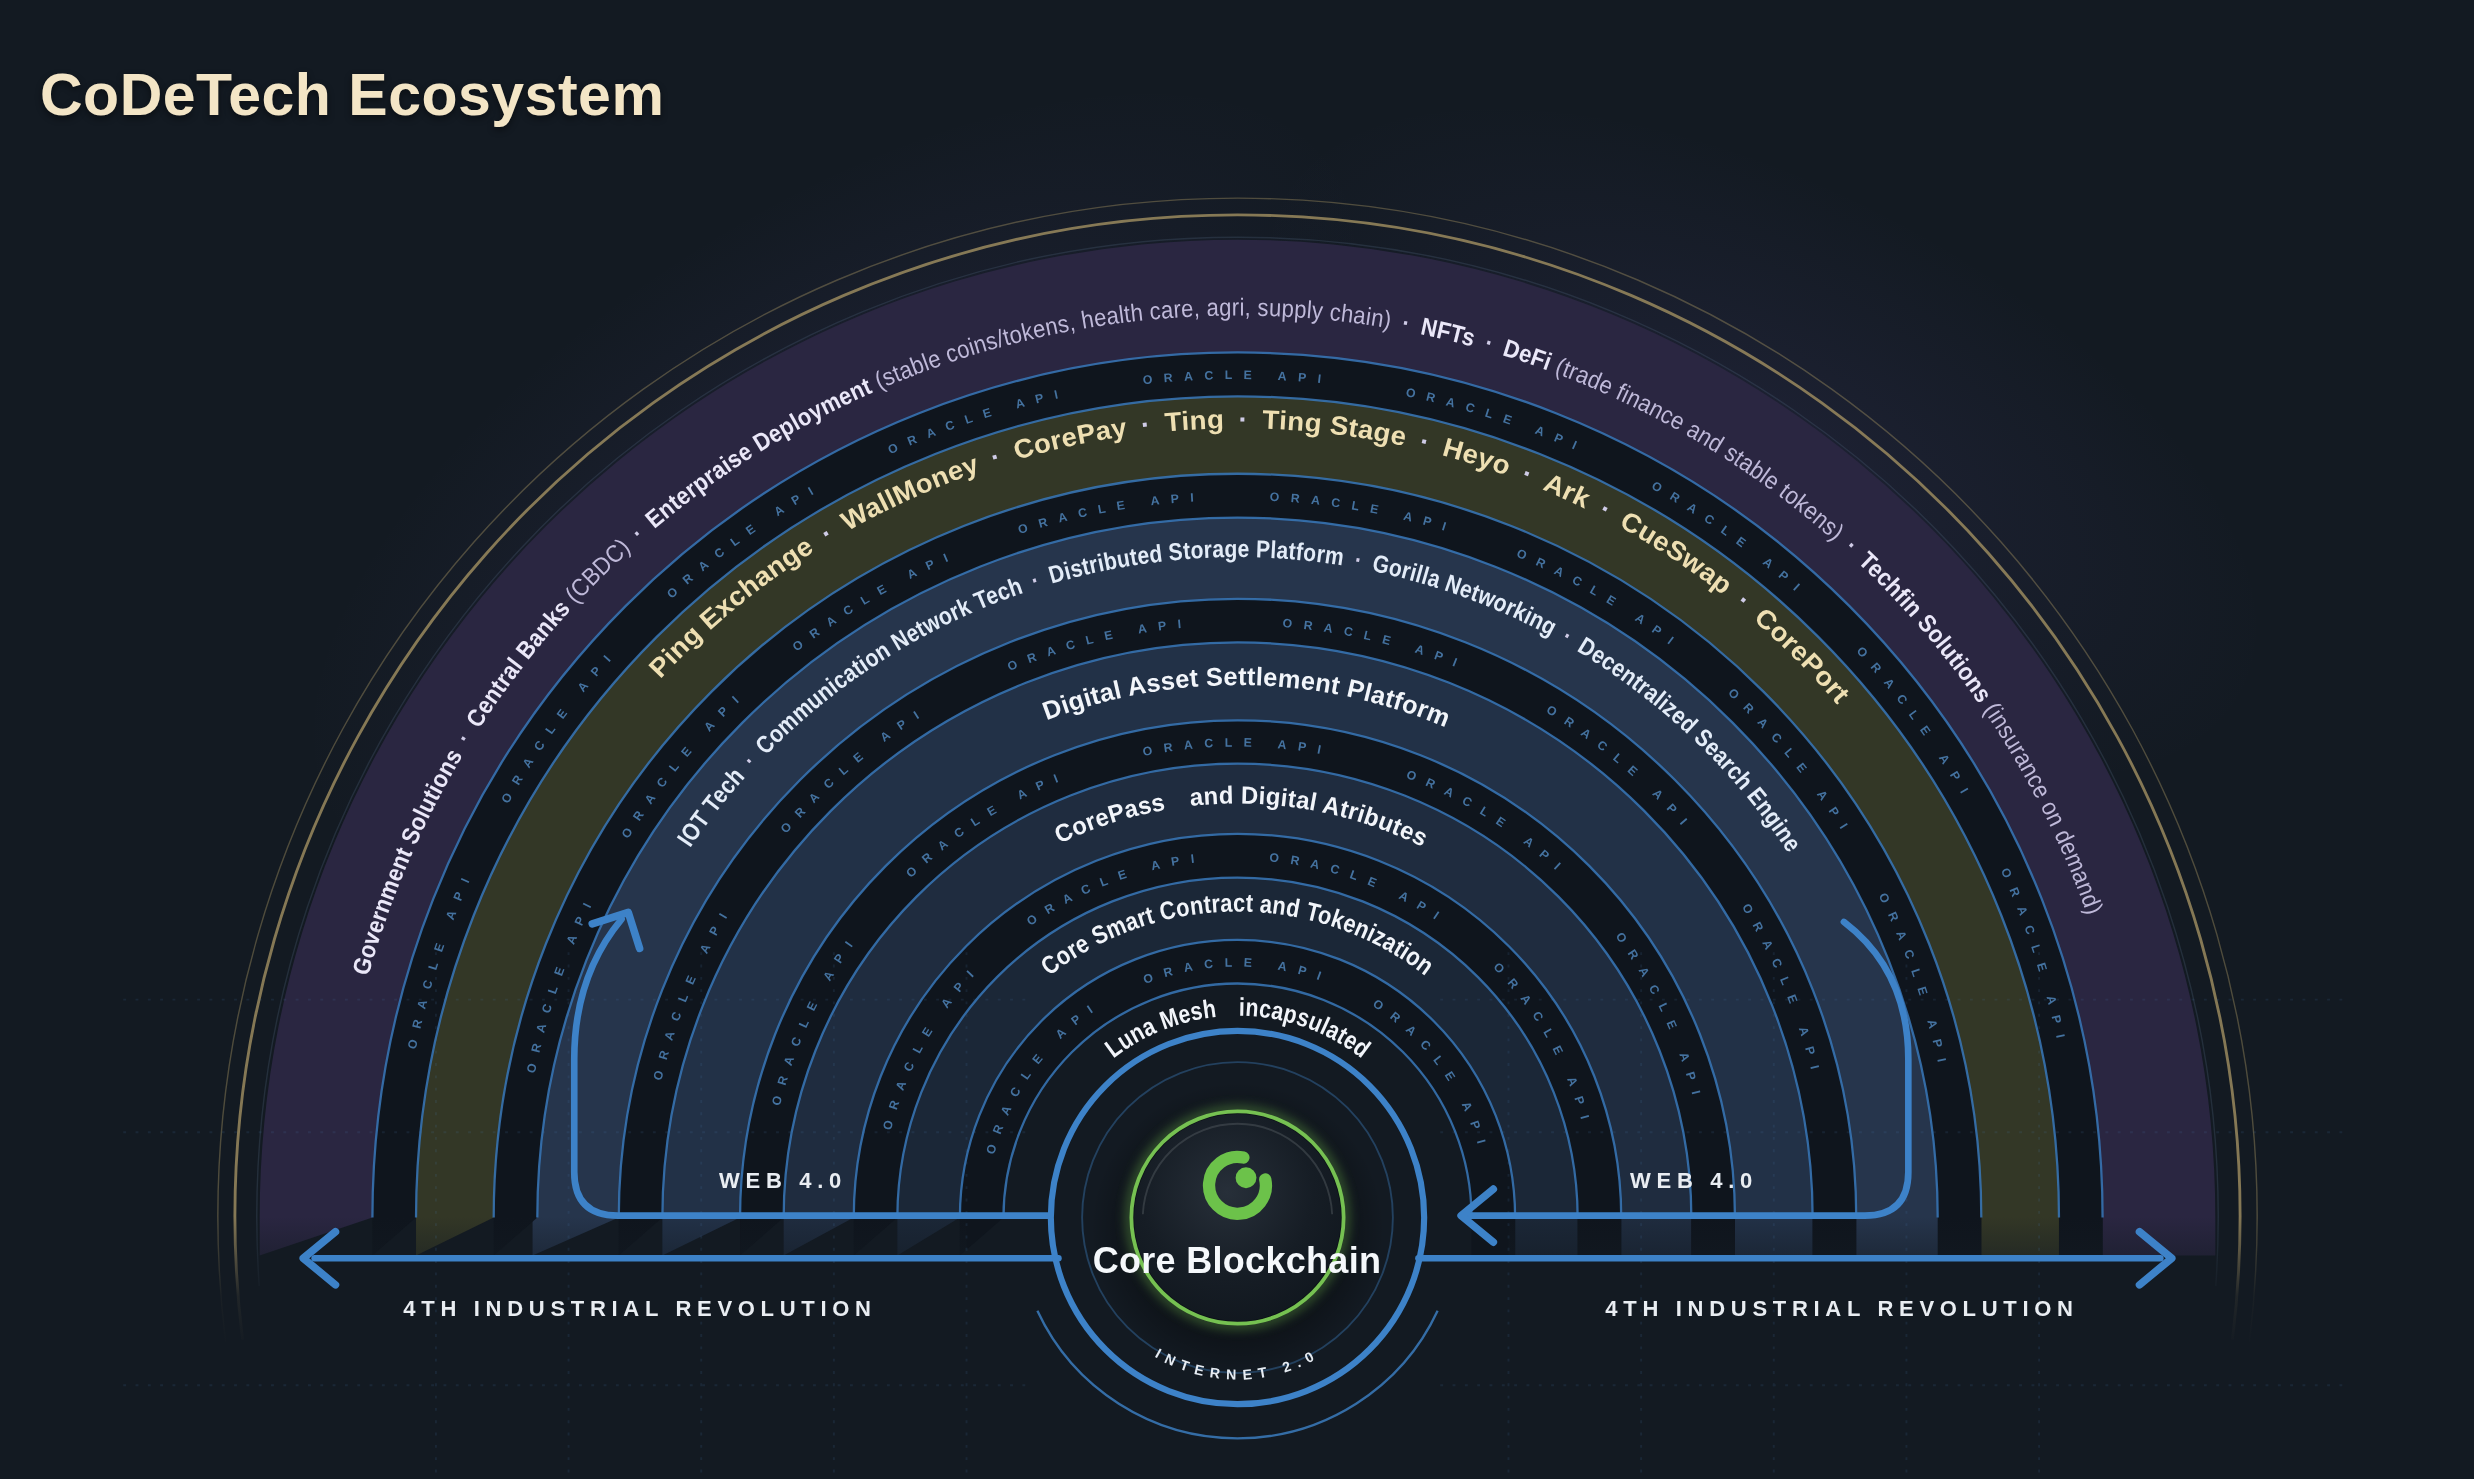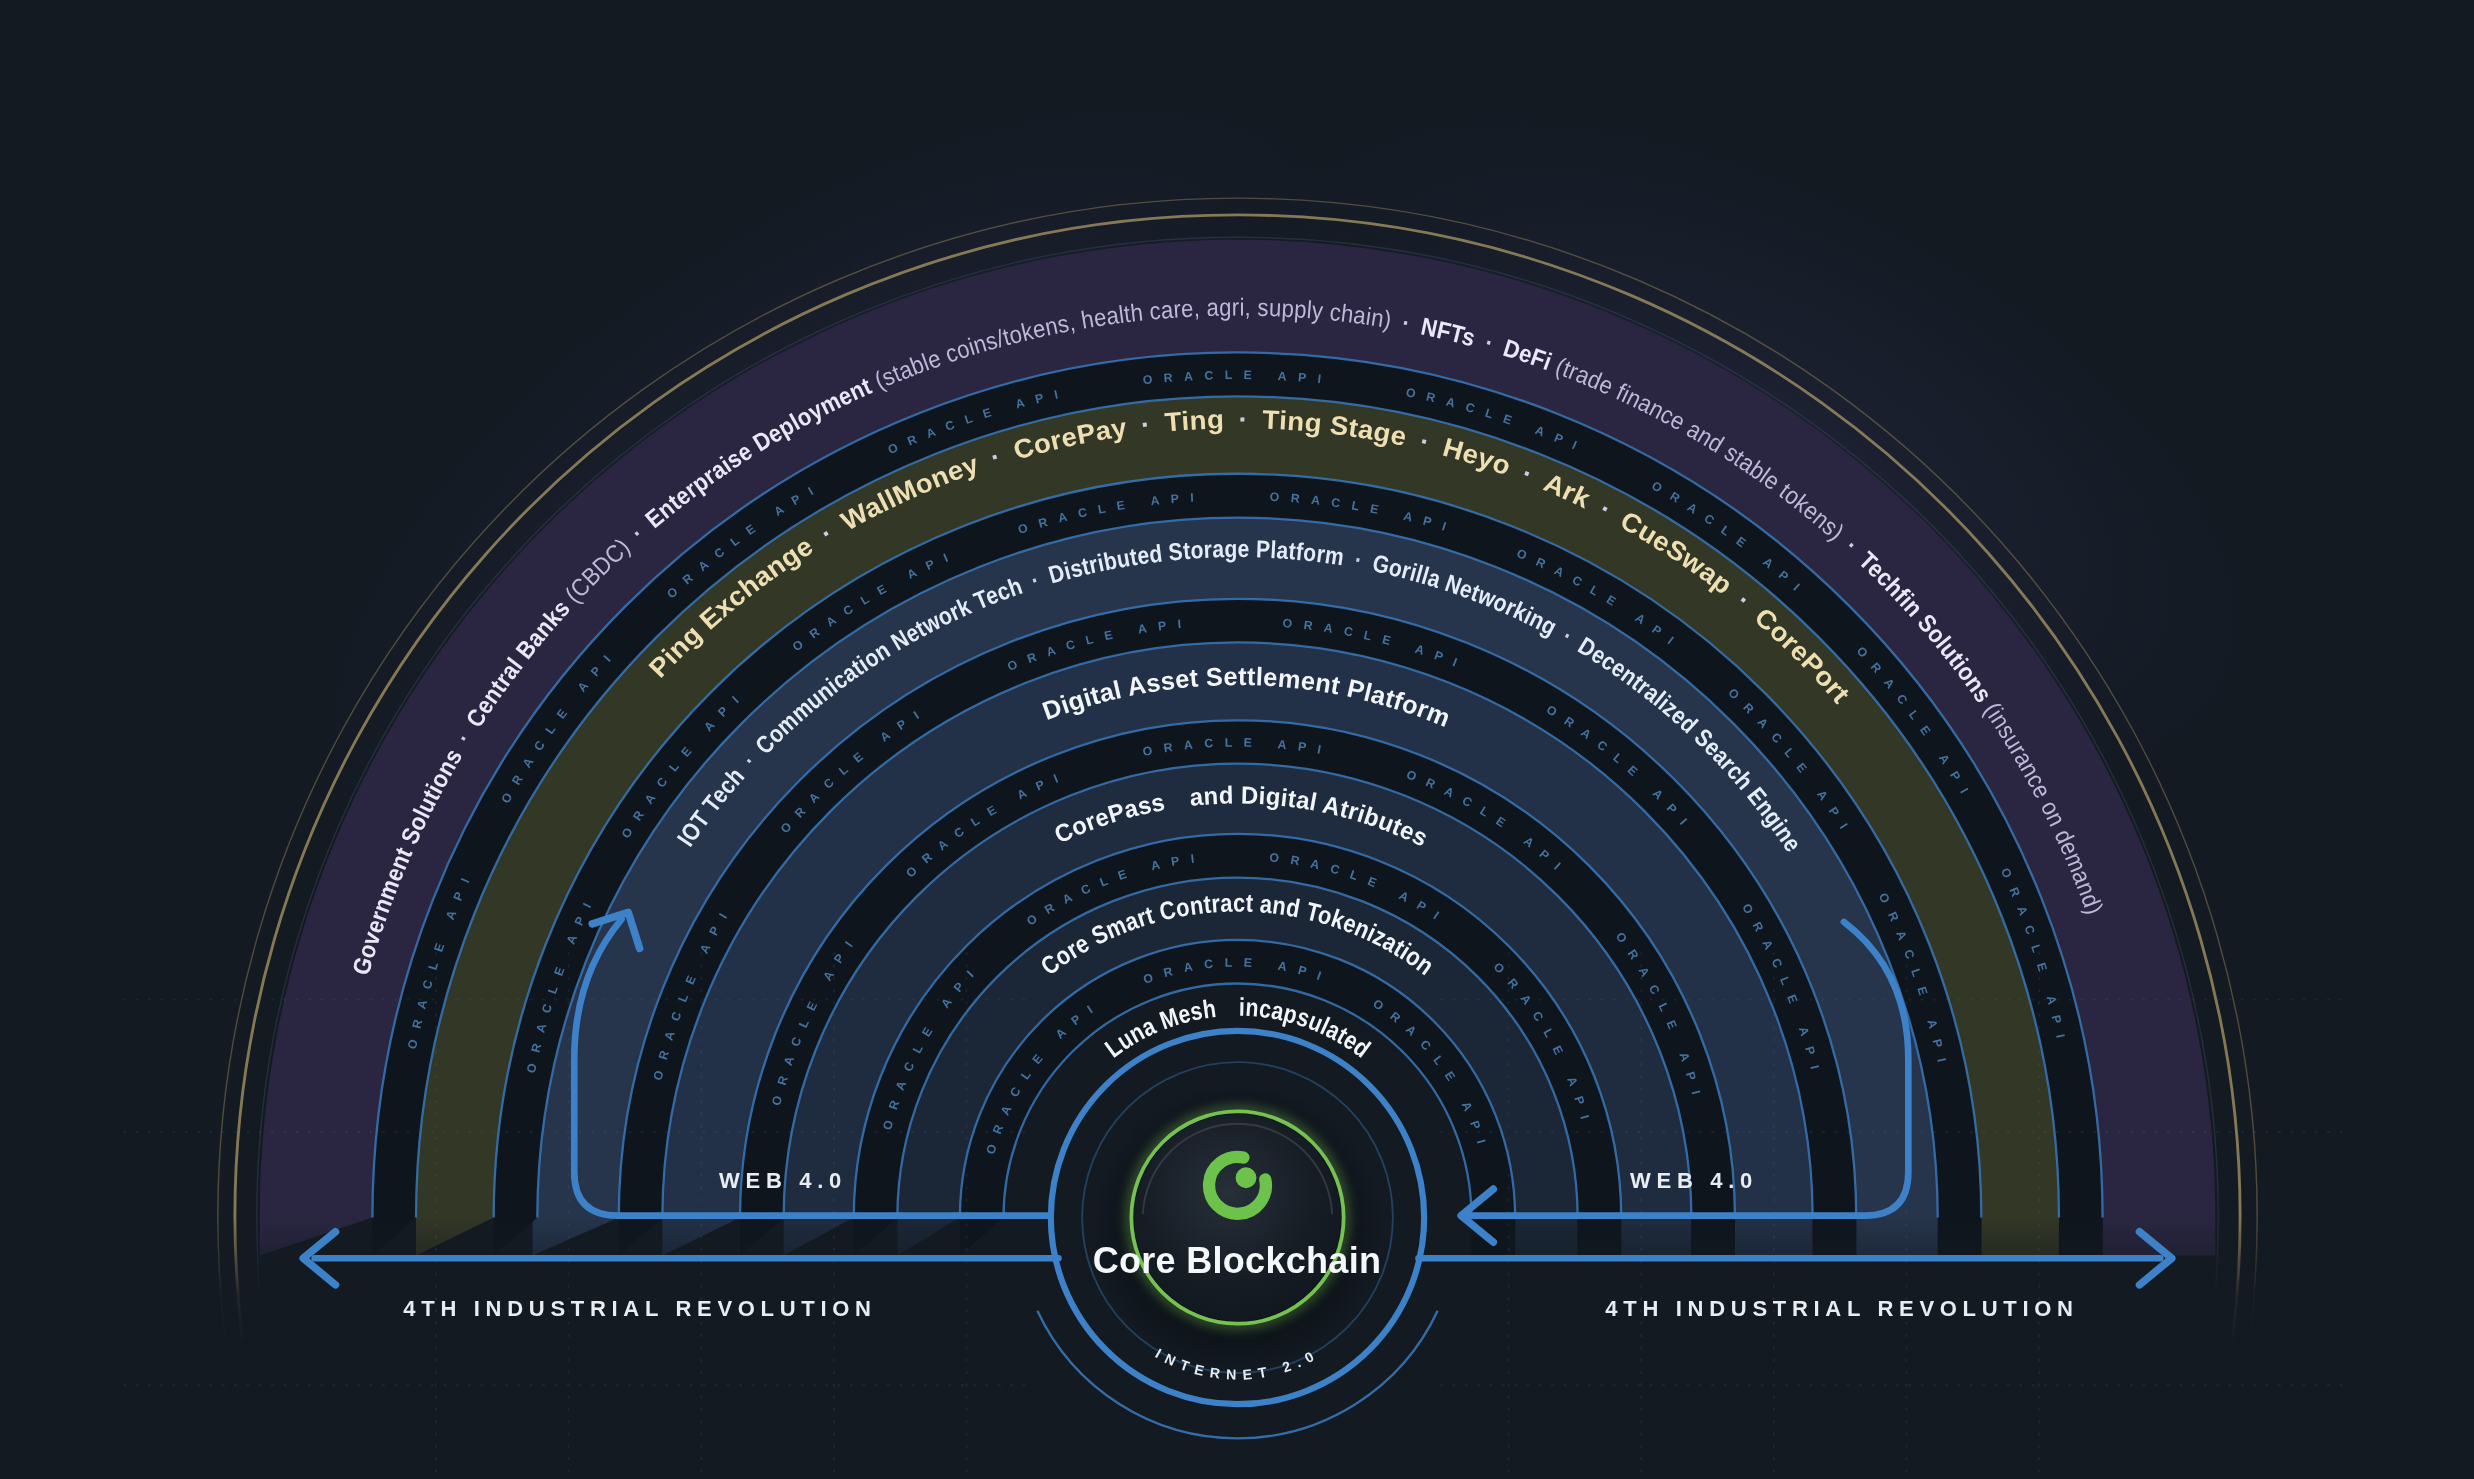--- a/index.html
+++ b/index.html
@@ -178,20 +178,21 @@
           <circle cx="1315" cy="1243" r="11" fill="#6cc24a"></circle>
         </g>
         <circle cx="1306" cy="1285" r="164" fill="none" stroke="#33689c" stroke-width="2" opacity="0.5"></circle>
         <circle cx="1306" cy="1285" r="197" fill="none" stroke="#3d82c8" stroke-width="6.5"></circle>
         <path d="M 1094.8 1383.5 A 233 233 0 0 0 1517.2 1383.5" fill="none" stroke="#3d82c8" stroke-width="2.5" opacity="0.8"></path>
         <path d="M 1215.4 1430.0 A 171 171 0 0 0 1396.6 1430.0" fill="none" id="ip"></path>
         <text font-size="15" font-weight="700" letter-spacing="7" fill="#e6ecf3" text-anchor="middle"><textPath href="#ip" startOffset="50%">INTERNET 2.0</textPath></text>
       </g>
     </svg>
 
+  <h1 class="page-title">CoDeTech Ecosystem</h1>
 
   <div class="flow-label web-left">WEB 4.0</div>
   <div class="flow-label web-right">WEB 4.0</div>
   <div class="flow-label rev-left">4TH INDUSTRIAL REVOLUTION</div>
   <div class="flow-label rev-right">4TH INDUSTRIAL REVOLUTION</div>
 
   <div class="center-label">Core Blockchain</div>
 </div>
 
 

